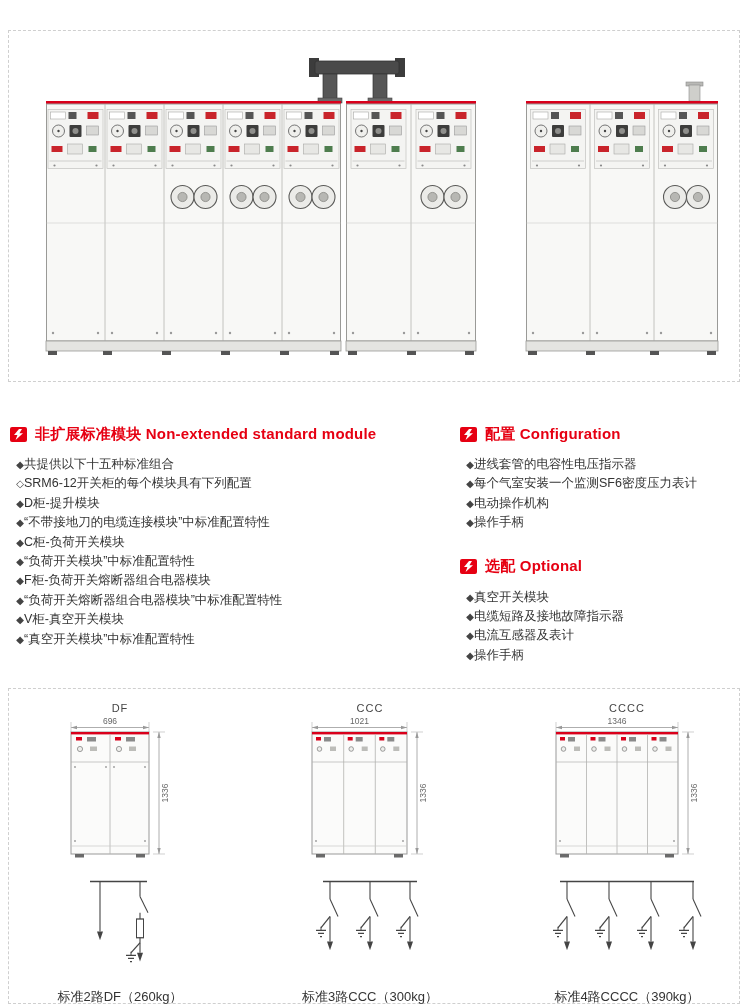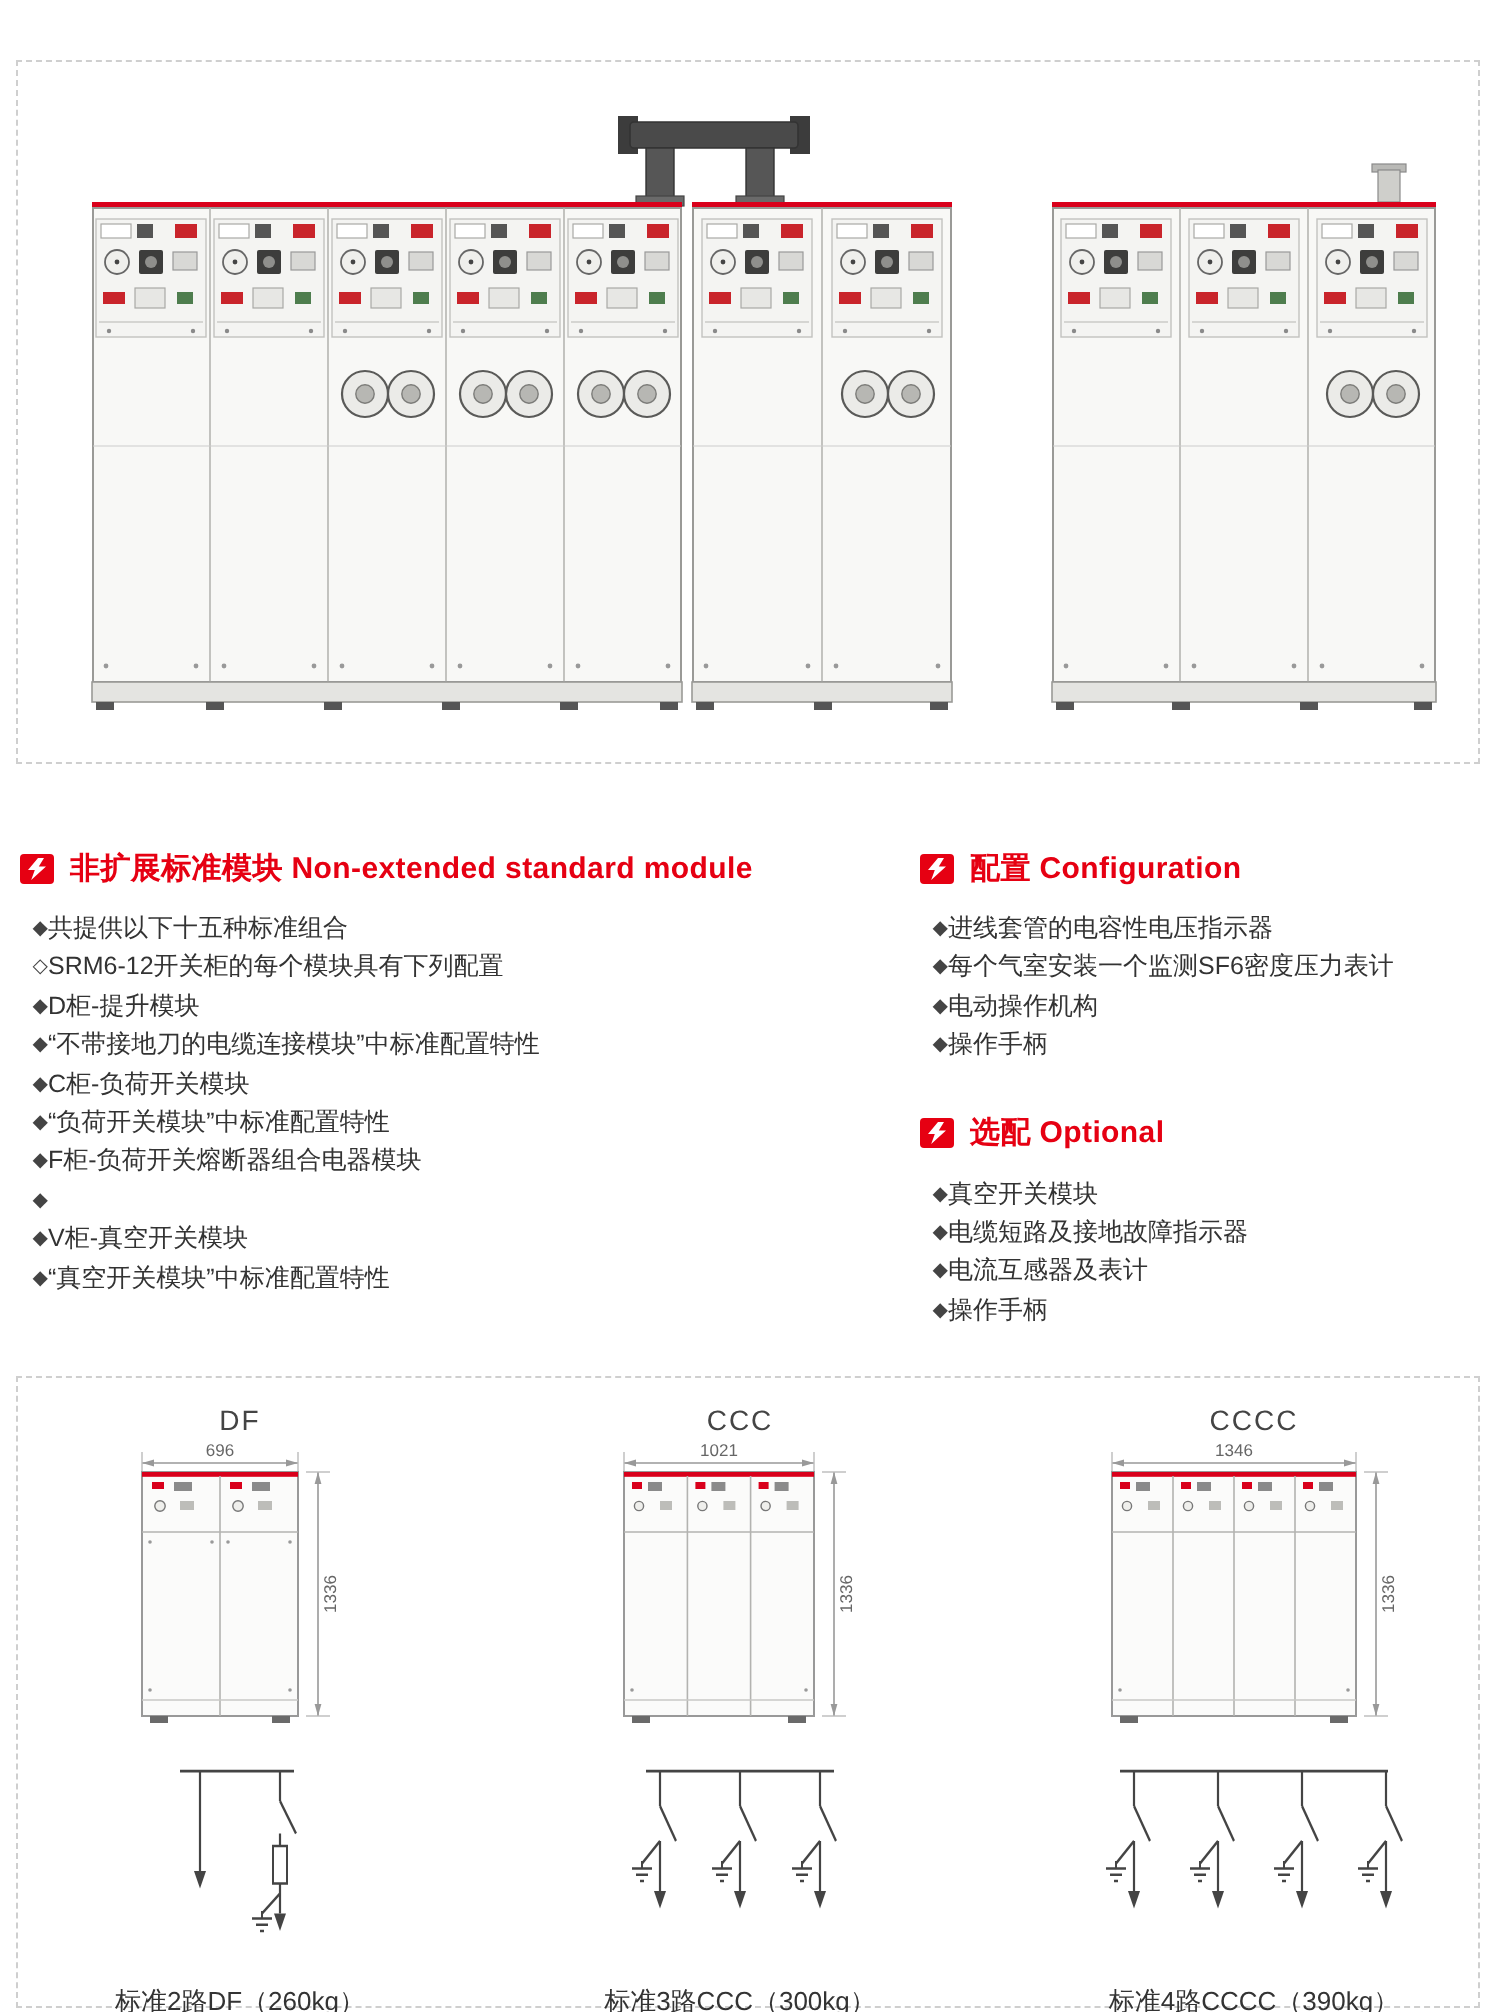--- a/index.html
+++ b/index.html
@@ -16,21 +16,21 @@
   .badge{flex:0 0 auto;display:inline-flex;line-height:0}
   .sec-title{color:#e60012;font-size:15px;font-weight:700;letter-spacing:.2px;white-space:nowrap}
   ul.blist{list-style:none;margin:0;padding:0}
   ul.blist li{display:flex;align-items:flex-start;font-size:12.5px;color:#333;line-height:19.4px}
   ul.blist .bullet{width:14px;flex:0 0 auto;font-size:10px;color:#444;line-height:19.4px}
   .opt-head{margin-top:24px}
   .group{position:absolute;display:flex;flex-direction:column;align-items:center}
   #grp-df{left:30px;top:702px;width:180px}
   #grp-ccc{left:280px;top:702px;width:180px}
   #grp-cccc{left:532px;top:702px;width:190px}
-  .model{font-size:14px;color:#444;letter-spacing:1px;margin-bottom:2px}
+  .model{font-size:11px;color:#444;letter-spacing:1px;margin-bottom:2px}
   .caption{font-size:13px;color:#333;margin-top:14px;white-space:nowrap}
   .schsvg{margin-top:12px}
   svg text{font-family:"Liberation Sans","DejaVu Sans",sans-serif}
   .dim-text{font-size:8.5px;fill:#666}
 </style>
 </head>
 <body>
 
 <svg width="0" height="0" style="position:absolute" aria-hidden="true">
   <defs>
@@ -220,20 +220,21 @@
         <li>
         <span class="bullet">◆</span>
         <span>“负荷开关模块”中标准配置特性</span>
       </li>
         <li>
         <span class="bullet">◆</span>
         <span>F柜-负荷开关熔断器组合电器模块</span>
       </li>
         <li>
         <span class="bullet">◆</span>
+        <span>“负荷开关熔断器组合电器模块”中标准配置特性</span>
       </li>
         <li>
         <span class="bullet">◆</span>
         <span>V柜-真空开关模块</span>
       </li>
         <li>
         <span class="bullet">◆</span>
         <span>“真空开关模块”中标准配置特性</span>
       </li>
       </ul>

